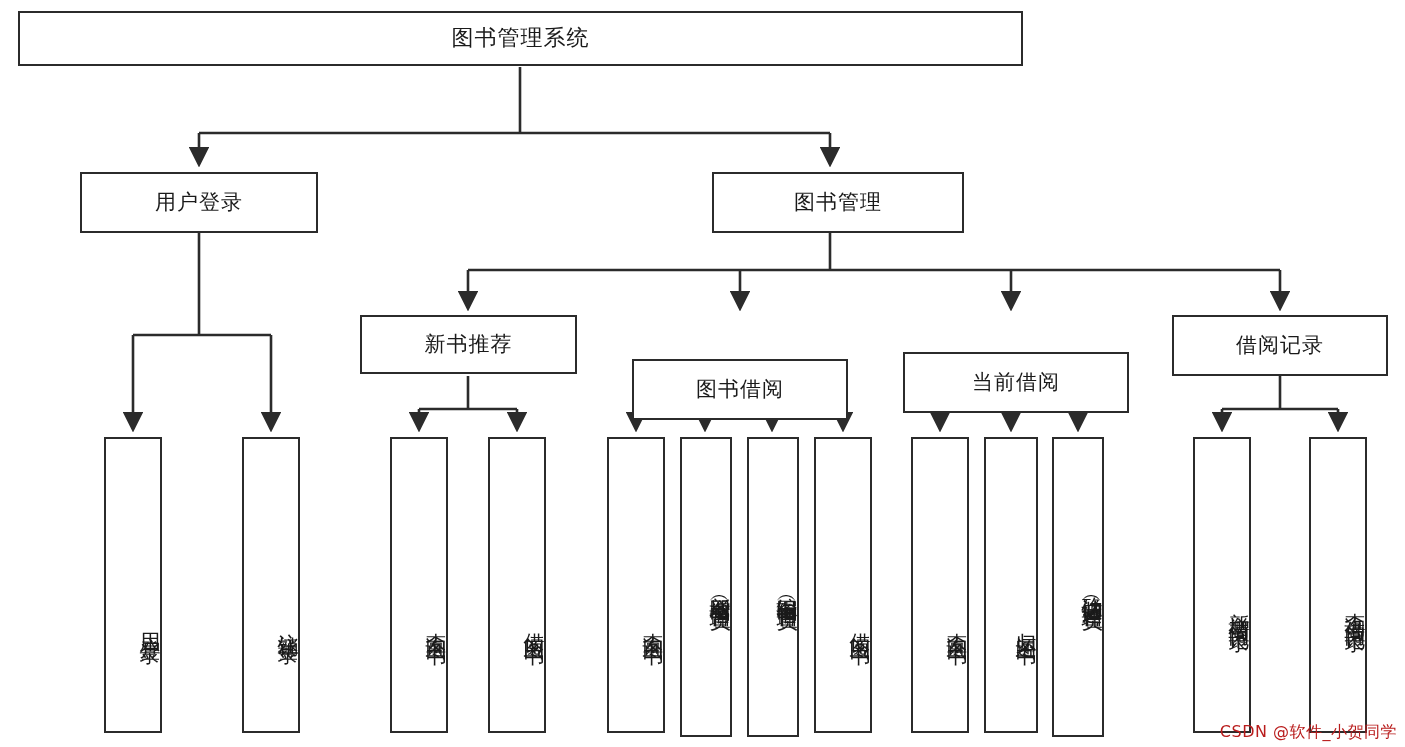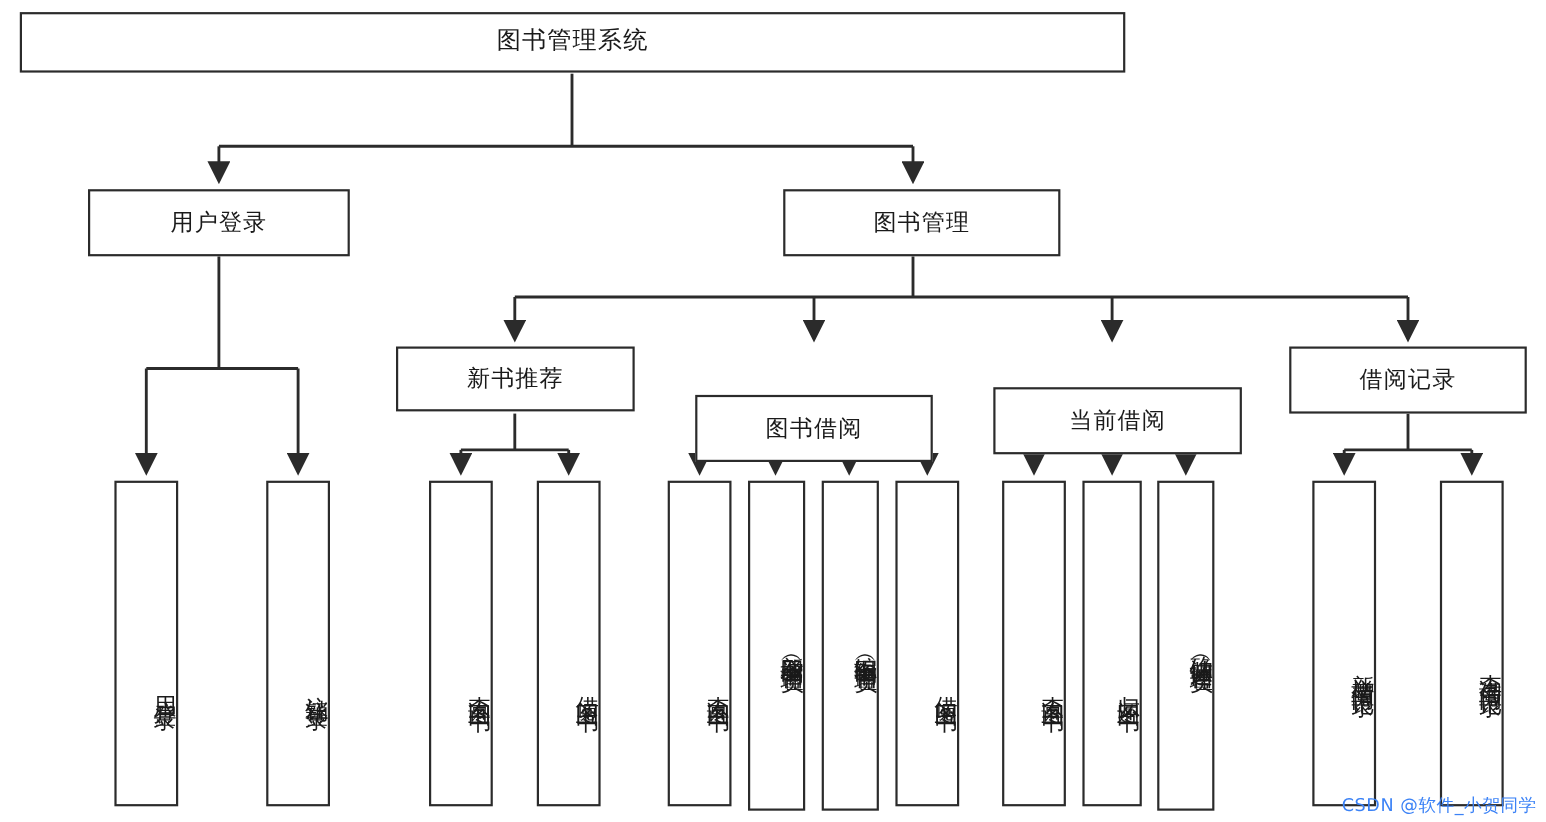--- a/index.html
+++ b/index.html
@@ -54,21 +54,21 @@
     letter-spacing:2px;
   }
   .node.vert .vtext{
     display:block;
     white-space:nowrap;
   }
   #watermark{
     position:absolute;
     right:8px;bottom:4px;
     font-size:16px;
-    color:#3b82f6;
+    color:#b91c1c;
     letter-spacing:0.5px;
     z-index:5;
     white-space:nowrap;
     font-family:"DejaVu Sans","Liberation Sans",sans-serif;
   }
 </style>
 </head>
 <body>
 
 <div id="diagram">

